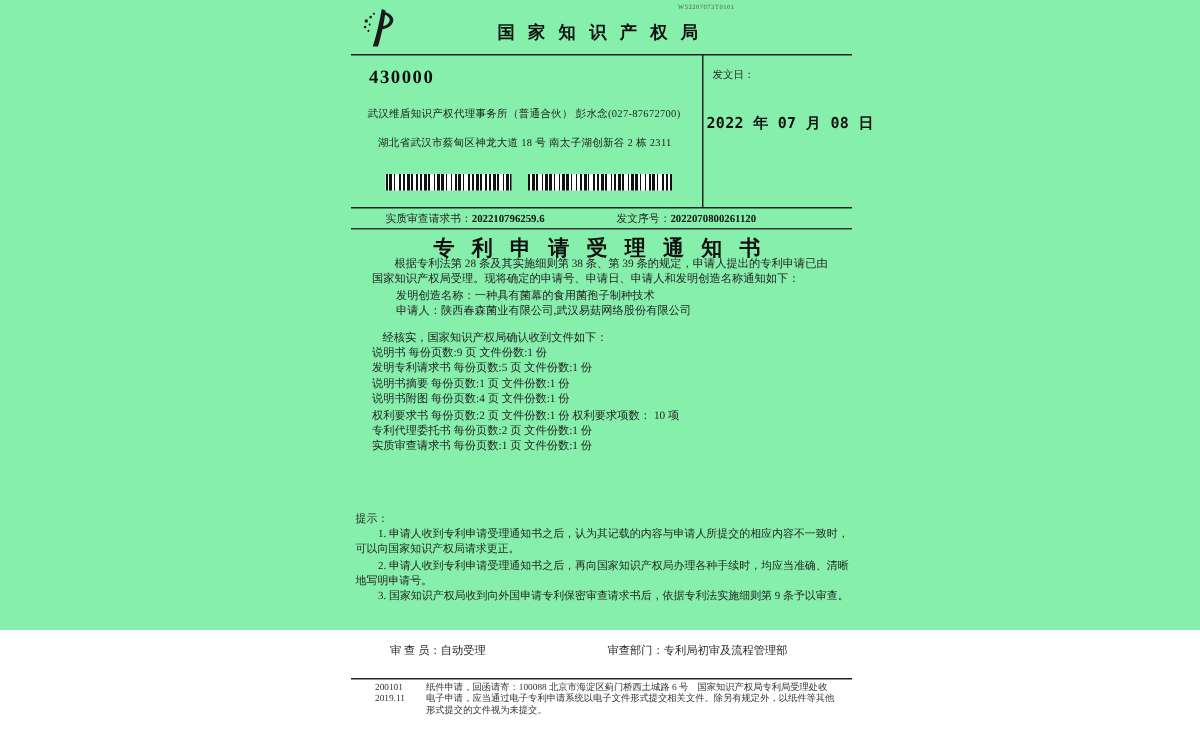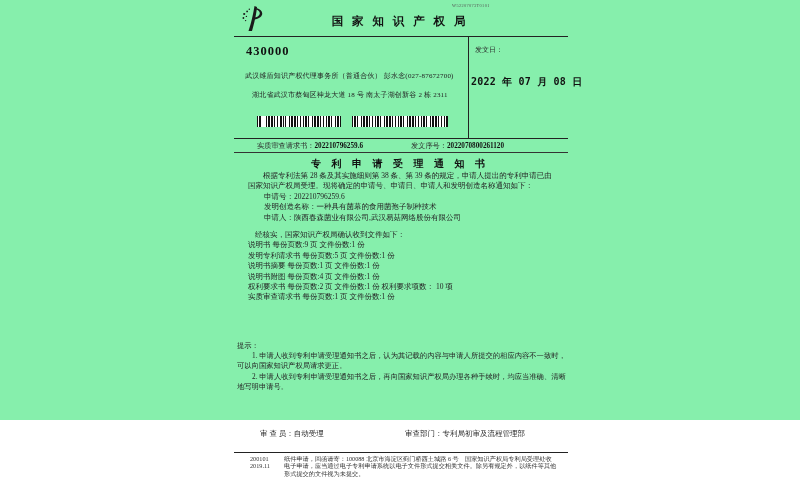--- a/index.html
+++ b/index.html
@@ -40,21 +40,21 @@
   .date-value { left:241px; top:75px; font-size:10px; font-weight:600;
                 font-family:"DejaVu Sans Mono","Liberation Mono",monospace;
                 letter-spacing:0.2px; white-space:nowrap; color:#111; }
 
   .appno-row { top:141px; left:0; right:0; font-size:7.2px; }
   .appno-left  { position:absolute; left:27px;  white-space:nowrap; }
   .appno-right { position:absolute; left:181px; white-space:nowrap; }
   .num { font-weight:bold; color:#111; }
 
   .doc-title { left:0; right:0; top:157px; text-align:center; font-weight:bold;
-               font-size:10px; letter-spacing:4px; color:#111; }
+               font-size:14px; letter-spacing:4px; color:#111; }
 
   .body { left:18px; top:171px; width:308px; font-size:7.5px; line-height:10.4px; color:#242424; }
   .indent { text-indent:15px; }
   .fields { margin-left:16px; }
   .recv-intro { margin-top:7px; text-indent:7px; }
   .file-line { white-space:nowrap; }
 
   .notes { left:7px; top:341px; width:330px; font-size:7.3px; line-height:10.2px; color:#242424; }
   .note-item { text-indent:15px; }
 
@@ -108,39 +108,40 @@
     <div class="abs appno-row">
       <span class="appno-left"><span>实质审查请求书：</span><span class="num">202210796259.6</span></span>
       <span class="appno-right"><span>发文序号：</span><span class="num">2022070800261120</span></span>
     </div>
 
     <div class="abs doc-title">专 利 申 请 受 理 通 知 书</div>
 
     <div class="abs body">
       <div class="indent">根据专利法第 28 条及其实施细则第 38 条、第 39 条的规定，申请人提出的专利申请已由国家知识产权局受理。现将确定的申请号、申请日、申请人和发明创造名称通知如下：</div>
       <div class="fields">
-        <div><span>申请号：</span><span>202210796259.6</span></div>
         <div><span>发明创造名称：</span><span>一种具有菌幕的食用菌孢子制种技术</span></div>
         <div><span>申请人：</span><span>陕西春森菌业有限公司,武汉易菇网络股份有限公司</span></div>
       </div>
       <div class="recv-intro">经核实，国家知识产权局确认收到文件如下：</div>
       <div>
         <div class="file-line">说明书 每份页数:9 页  文件份数:1 份</div>
         <div class="file-line">发明专利请求书 每份页数:5 页  文件份数:1 份</div>
         <div class="file-line">说明书摘要 每份页数:1 页  文件份数:1 份</div>
         <div class="file-line">说明书附图 每份页数:4 页  文件份数:1 份</div>
         <div class="file-line">权利要求书 每份页数:2 页  文件份数:1 份  权利要求项数：  10 项</div>
+        <div class="file-line">专利代理委托书 每份页数:2 页  文件份数:1 份</div>
         <div class="file-line">实质审查请求书 每份页数:1 页  文件份数:1 份</div>
       </div>
     </div>
 
     <div class="abs notes">
       <div>提示：</div>
       <div class="note-item">1. 申请人收到专利申请受理通知书之后，认为其记载的内容与申请人所提交的相应内容不一致时，可以向国家知识产权局请求更正。</div>
       <div class="note-item">2. 申请人收到专利申请受理通知书之后，再向国家知识产权局办理各种手续时，均应当准确、清晰地写明申请号。</div>
+      <div class="note-item">3. 国家知识产权局收到向外国申请专利保密审查请求书后，依据专利法实施细则第 9 条予以审查。</div>
     </div>
 
     <div class="abs examiner-row">
       <span class="examiner"><span>审 查 员：</span><span>自动受理</span></span>
       <span class="department"><span>审查部门：</span><span>专利局初审及流程管理部</span></span>
     </div>
 
     <div class="abs rule-footer"></div>
 
     <div class="abs footer">

